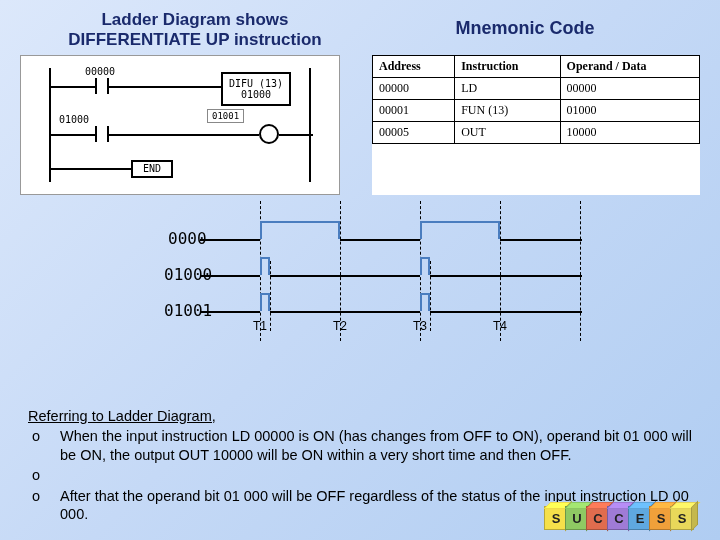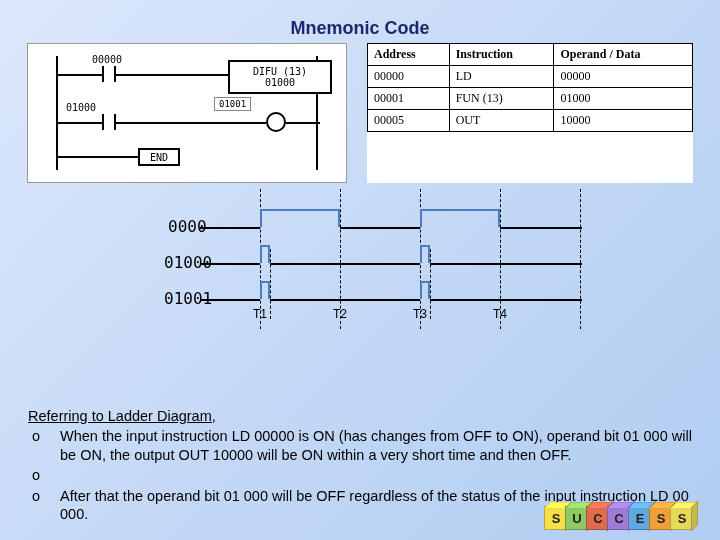--- a/index.html
+++ b/index.html
@@ -12,21 +12,21 @@
   }
   .titles { display: flex; padding: 10px 30px 4px 30px; }
   .title-left {
     flex: 1; text-align: center; font-weight: bold; font-size: 17px;
     color: #1a2a6c; line-height: 1.2;
   }
   .title-right {
     flex: 1; text-align: center; font-weight: bold; font-size: 18px;
     color: #1a2a6c; padding-top: 8px;
   }
-  .diagrams { display: flex; padding: 0 27px; gap: 20px; }
+  .diagrams { display: flex; padding: 0 20px; gap: 32px; }
   .ladder {
     background: #fff; width: 320px; height: 140px; position: relative;
     border: 1px solid #999;
   }
   .rail-l { position: absolute; left: 28px; top: 12px; bottom: 12px; width: 2px; background: #000; }
   .rail-r { position: absolute; right: 28px; top: 12px; bottom: 12px; width: 2px; background: #000; }
   .wire { position: absolute; height: 2px; background: #000; }
   .contact { position: absolute; width: 14px; height: 16px; }
   .contact::before, .contact::after {
     content:""; position:absolute; top:0; width:2px; height:16px; background:#000;
@@ -71,34 +71,38 @@
                   background:inherit; transform:skewX(-45deg); filter:brightness(1.15);
                   border:1px solid rgba(0,0,0,.15); }
   .cube::after { content:""; position:absolute; right:-5px; top:-3px; width:5px; height:22px;
                  background:inherit; transform:skewY(-45deg); filter:brightness(.85);
                  border:1px solid rgba(0,0,0,.15); }
 </style>
 </head>
 <body>
 
 <div class="titles">
+  <div class="title-left">
+    <span>Ladder Diagram shows</span><br>
+    <span>DIFFERENTIATE UP instruction</span>
+  </div>
   <div class="title-right">Mnemonic Code</div>
 </div>
 
 <div class="diagrams">
 
   <div class="ladder">
     <div class="rail-l"></div>
     <div class="rail-r"></div>
 
     <div class="wire" style="top:30px;left:30px;width:44px"></div>
     <div class="contact" style="top:22px;left:74px"></div>
     <div class="label" style="top:10px;left:64px">00000</div>
     <div class="wire" style="top:30px;left:88px;width:112px"></div>
-    <div class="box" style="top:16px;left:200px;width:104px;height:34px;flex-direction:column;line-height:1.1">
+    <div class="box" style="top:16px;left:200px;width:70px;height:34px;flex-direction:column;line-height:1.1">
       <span>DIFU (13)</span>
       <span>01000</span>
     </div>
 
     <div class="wire" style="top:78px;left:30px;width:44px"></div>
     <div class="contact" style="top:70px;left:74px"></div>
     <div class="label" style="top:58px;left:38px">01000</div>
     <div class="wire" style="top:78px;left:88px;width:150px"></div>
     <div class="circ" style="top:68px;left:238px"></div>
     <div class="wire" style="top:78px;left:258px;width:34px"></div>

